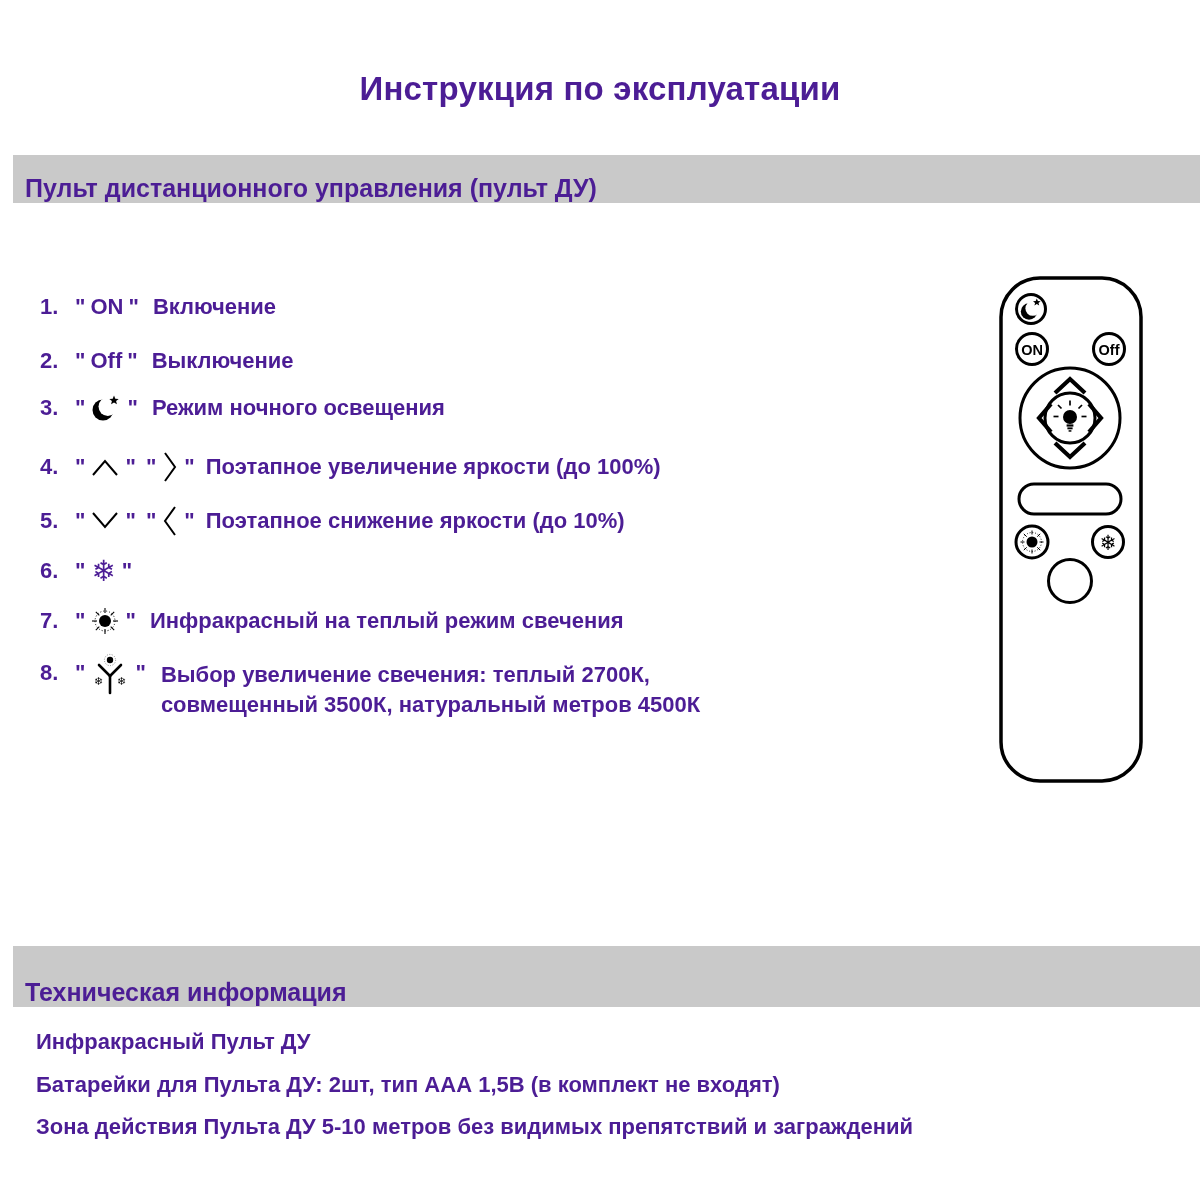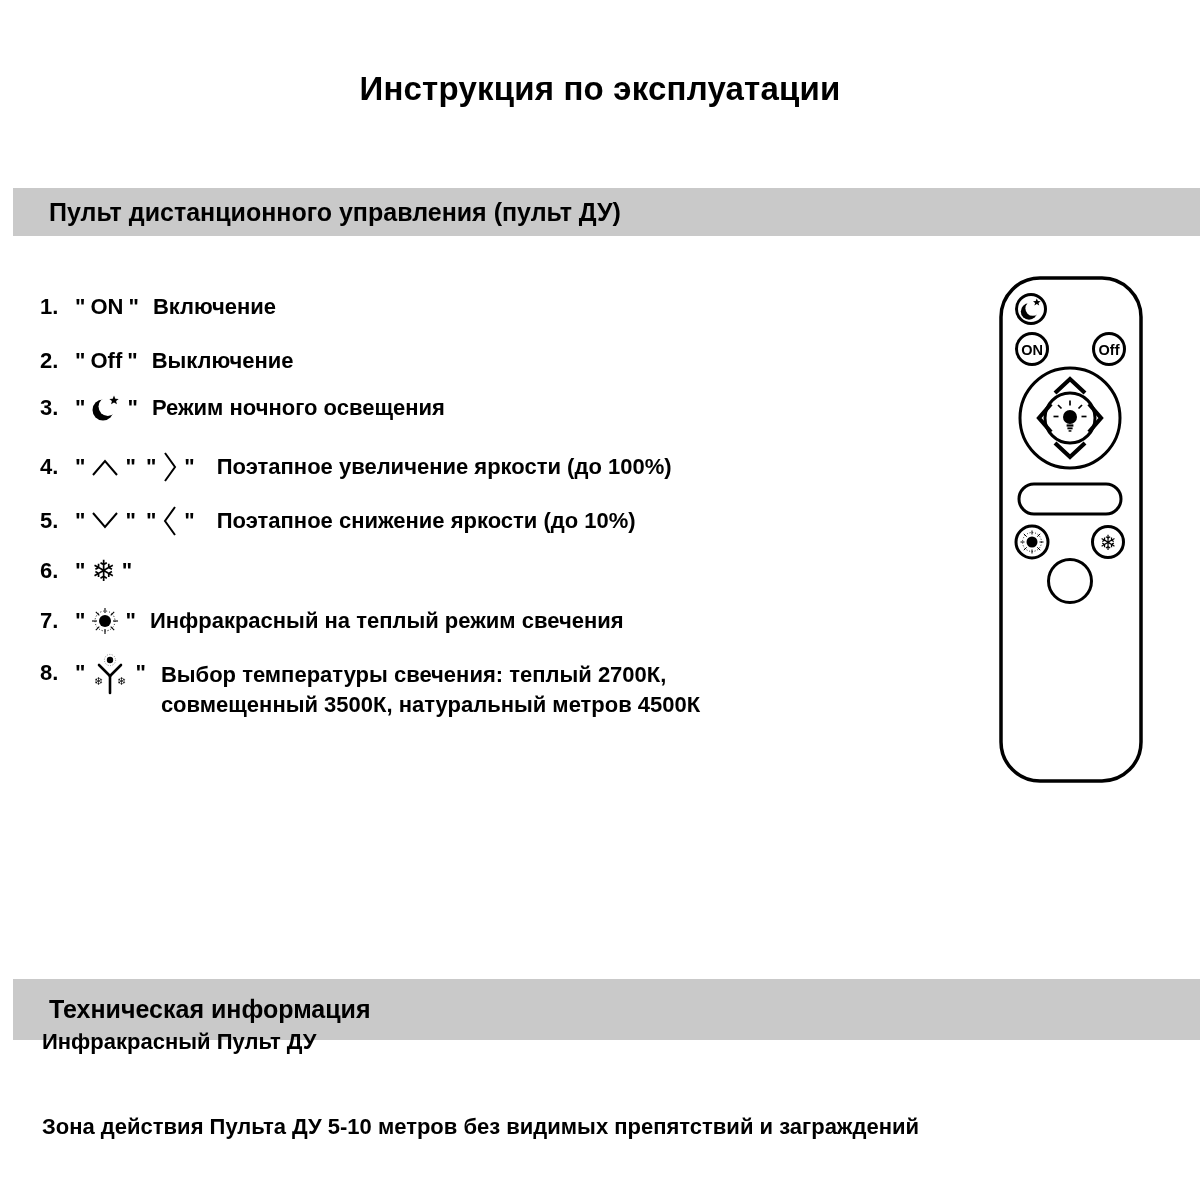--- a/index.html
+++ b/index.html
@@ -1,47 +1,47 @@
 <!DOCTYPE html>
 <html><head>
 <meta charset="utf-8">
 <style>
   html,body{margin:0;padding:0;background:#fff;}
   .page{
     position:relative;width:1200px;height:1200px;background:#fff;overflow:hidden;
-    font-family:"Liberation Sans","DejaVu Sans",sans-serif;color:#000000;
+    font-family:"Liberation Sans","DejaVu Sans",sans-serif;color:#4c1d95;
   }
   .title{
     position:absolute;top:70px;left:0;width:1200px;text-align:center;
     font-size:33px;font-weight:bold;margin:0;letter-spacing:0.2px;
   }
   .banner{
     position:absolute;left:13px;right:0;height:48px;background:#c9c9c9;
-    display:flex;align-items:center;padding-left:36px;box-sizing:border-box;margin-top:33px;
+    display:flex;align-items:flex-end;padding-left:12px;box-sizing:border-box;
   }
   .banner-1{top:155px;}
   .banner-2{top:946px;height:61px;}
   .banner span{font-size:25px;font-weight:bold;}
   .row{
     position:absolute;left:40px;display:flex;align-items:center;
     font-size:22px;font-weight:bold;white-space:nowrap;
   }
   .r1{top:294px;} .r2{top:348px;} .r3{top:392px;} .r4{top:449px;}
   .r5{top:503px;} .r6{top:556px;} .r7{top:606px;} .r8{top:660px;align-items:flex-start;}
   .num{width:30px;flex:none;}
   .q{margin:0 5px;flex:none;}
   .txt{margin-left:9px;}
-  .r4 .txt,.r5 .txt{margin-left:17px;text-align:right;}
+  .r4 .txt,.r5 .txt{margin-left:6px;text-align:right;}
   .icon{flex:none;display:inline-block;line-height:0;}
   .snow-glyph{font-size:29px;line-height:30px;font-weight:bold;margin:0 1px;}
   .temp-icon{margin-top:-7px;}
   .two-lines{margin-left:10px;line-height:30px;white-space:nowrap;font-weight:bold;}
   .two-lines span{display:block;}
   .remote{position:absolute;left:999px;top:276px;}
-  .info-line{position:absolute;left:42px;font-size:22px;font-weight:bold;white-space:nowrap;}
+  .info-line{position:absolute;left:36px;font-size:22px;font-weight:bold;white-space:nowrap;}
   .i1{top:1029px;} .i2{top:1072px;} .i3{top:1114px;}
   svg{display:block;}
 </style>
 </head>
 <body>
 
 <div class="page">
 
   <h1 class="title">Инструкция по эксплуатации</h1>
 
@@ -158,21 +158,21 @@
           <line x1="20" y1="23" x2="31" y2="12"></line>
         </g>
         <circle cx="20" cy="7" r="3.2" fill="#000"></circle>
         <circle cx="20" cy="7" r="5.6" fill="none" stroke="#888" stroke-width="1" stroke-dasharray="1 1.5"></circle>
         <text x="8.5" y="32" text-anchor="middle" font-size="11" font-weight="bold" fill="#000">❄</text>
         <text x="31.5" y="32" text-anchor="middle" font-size="11" font-weight="bold" fill="#000">❄</text>
       </svg>
     </span>
     <span class="q">"</span>
     <span class="two-lines">
-      <span>Выбор температуры свечения: теплый 2700К,</span>
+      <span>Выбор увеличение свечения: теплый 2700К,</span>
       <span>совмещенный 3500К, натуральный метров 4500К</span>
     </span>
   </div>
 
   <div class="remote">
     <svg width="145" height="508" viewBox="0 0 145 508">
       <rect x="2" y="2" width="140" height="503" rx="39" fill="#fff" stroke="#000" stroke-width="3.5"></rect>
 
       <g>
         <circle cx="32" cy="33" r="14.5" fill="none" stroke="#000" stroke-width="3"></circle>
@@ -241,15 +241,16 @@
 
       <circle cx="71" cy="305" r="21.5" fill="none" stroke="#000" stroke-width="3"></circle>
     </svg>
   </div>
 
   <div class="banner banner-2">
     <span>Техническая информация</span>
   </div>
 
   <div class="info-line i1">Инфракрасный Пульт ДУ</div>
+  <div class="info-line i2">Батарейки для Пульта ДУ: 2шт, тип ААА 1,5В (в комплект не входят)</div>
   <div class="info-line i3">Зона действия Пульта ДУ 5-10 метров без видимых препятствий и заграждений</div>
 
 </div>
 
 </body></html>

